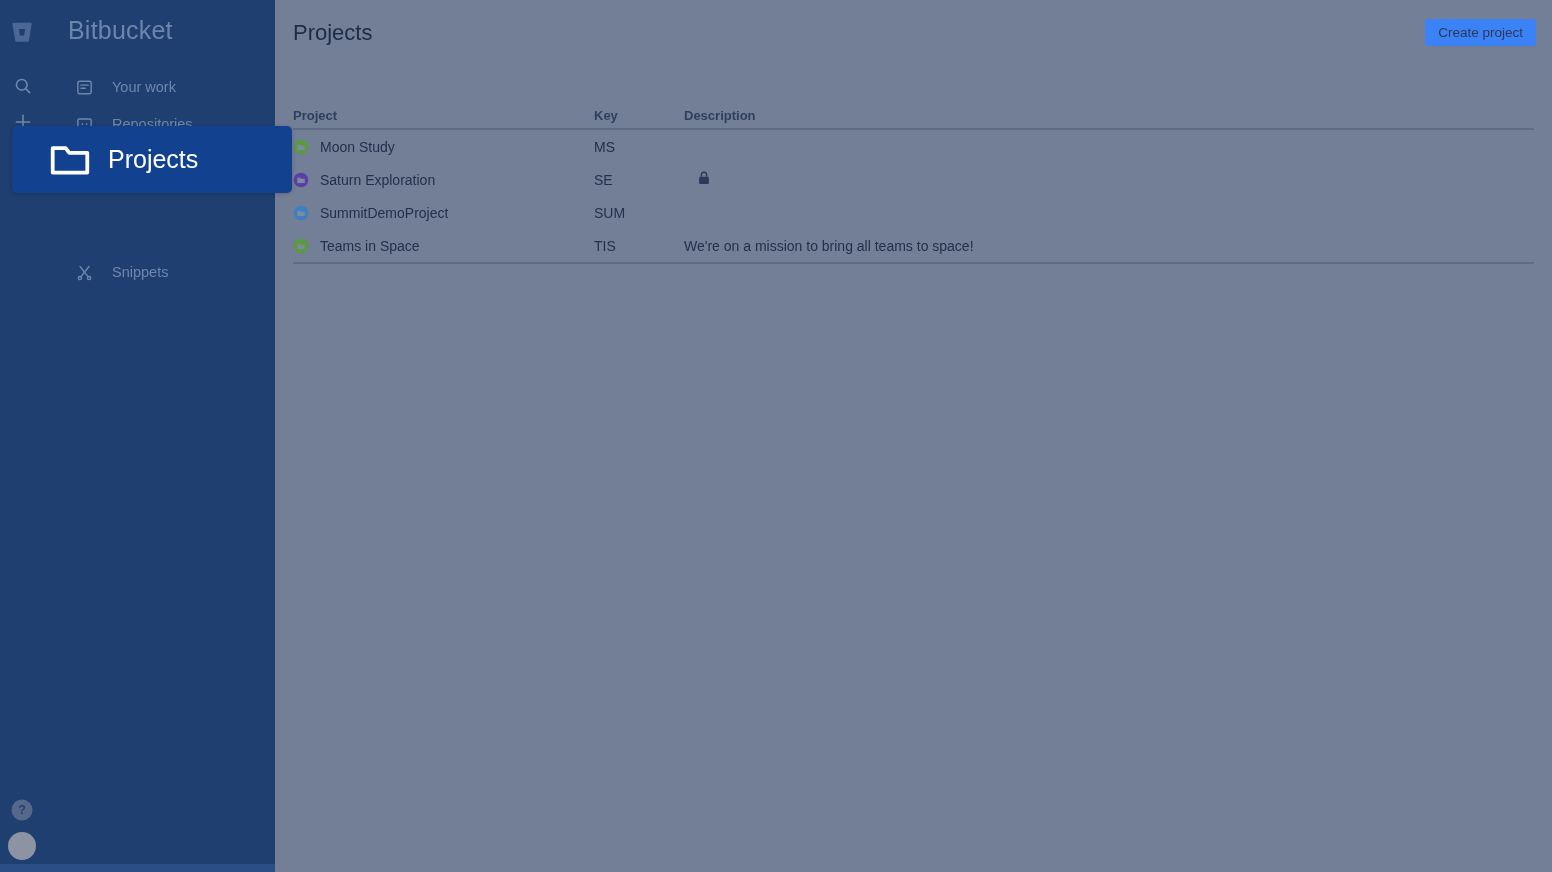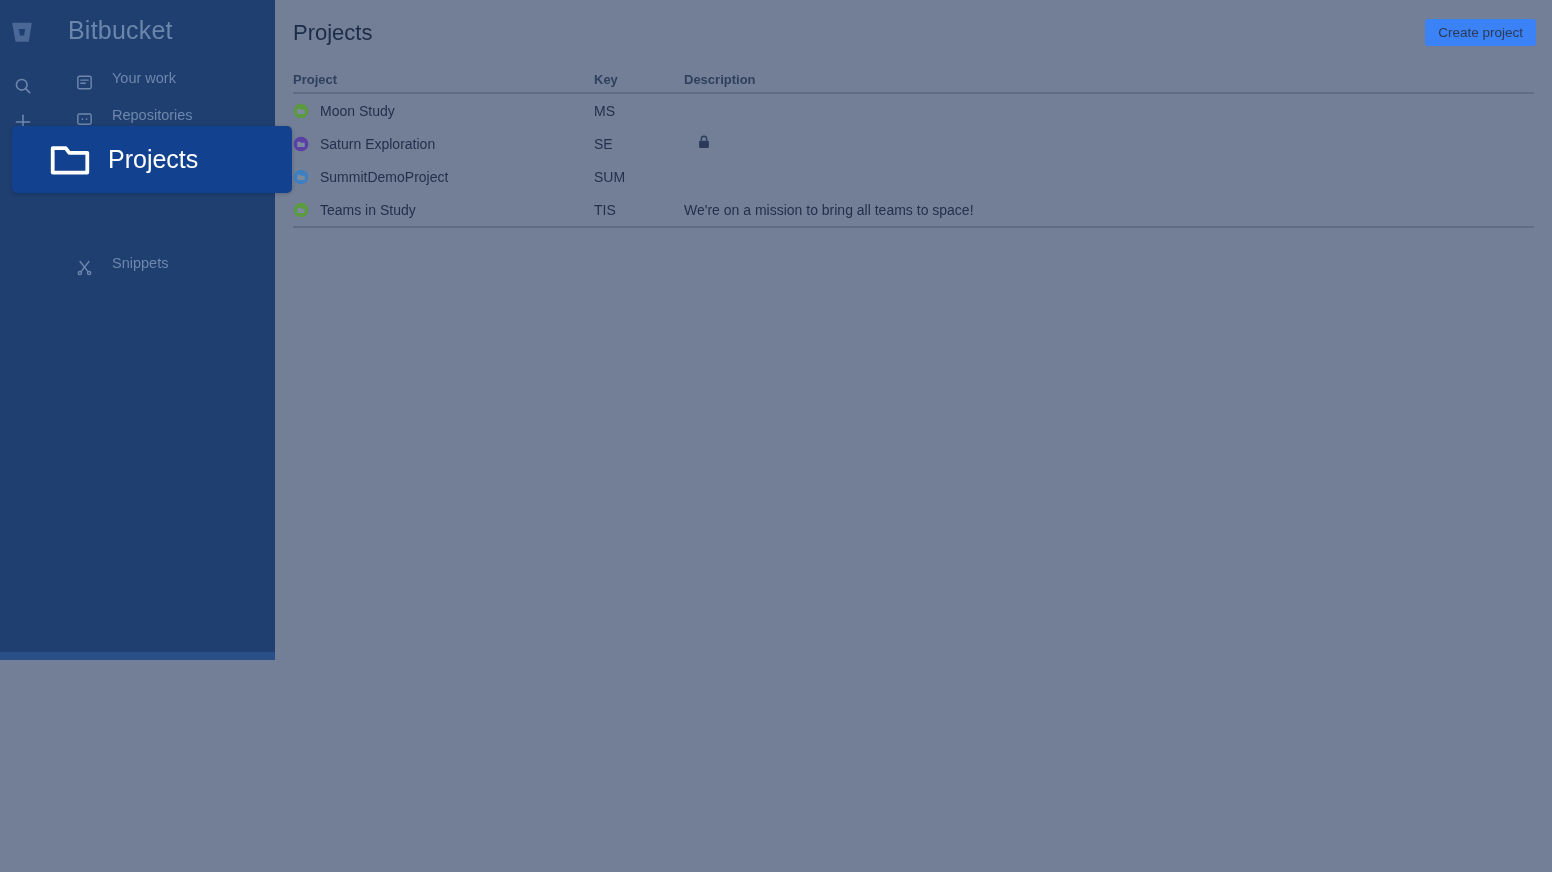--- a/index.html
+++ b/index.html
@@ -13,21 +13,21 @@
     font-family: "Liberation Sans", sans-serif;
     background: #737f96;
     position: relative;
   }
 
   
   #sidebar {
     position: absolute;
     left: 0; top: 0;
     width: 275px;
-    height: 660px;
+    height: 872px;
     background: #1f3f70;
     box-sizing: border-box;
     overflow: hidden;
   }
   #sidebar-bottom-strip {
     position: absolute;
     left: 0; bottom: 0;
     width: 275px;
     height: 8px;
     background: #2a4e86;
@@ -61,20 +61,21 @@
   }
   #rail-search { top: 72px; }
   #rail-create { top: 108px; }
 
   .nav-item {
     position: absolute;
     left: 72px;
     width: 203px;
     height: 34px;
     display: flex;
+    align-items: center;
   }
   .nav-icon {
     width: 24px; height: 24px;
     margin-right: 16px;
     display: flex; align-items: center; justify-content: center;
     flex: none;
   }
   .nav-label {
     font-size: 14.5px;
     color: #6e87ac;
@@ -170,20 +171,21 @@
   }
   .table-row {
     position: relative;
     display: flex;
     align-items: center;
     height: 33px;
   }
   #table-header {
     height: 26px;
     border-bottom: 2px solid #606c85;
+    margin-top: 36px;
   }
   #table-body {
     border-bottom: 2px solid #606c85;
   }
   .col-project {
     width: 301px;
     display: flex;
     align-items: center;
     flex: none;
   }
@@ -385,21 +387,21 @@
           <div class="col-lock"></div>
         </div>
         <div class="table-row">
           <div class="col-project">
             <span class="project-avatar">
               <svg width="16" height="16" viewBox="0 0 24 24">
                 <circle cx="12" cy="12" r="11" fill="#5b9a3e"></circle>
                 <path d="M6.4 8.6 H10.6 L12 10.2 H17.6 V16.4 H6.4 Z" fill="#7b8a9e"></path>
               </svg>
             </span>
-            <span class="project-name">Teams in Study</span>
+            <span class="project-name">Teams in Space</span>
           </div>
           <div class="col-key"><span class="key-text">TIS</span></div>
           <div class="col-description"><span class="description-text">We're on a mission to bring all teams to space!</span></div>
           <div class="col-lock"></div>
         </div>
       </div>
   </div>
 </div>
 
 </body></html>

